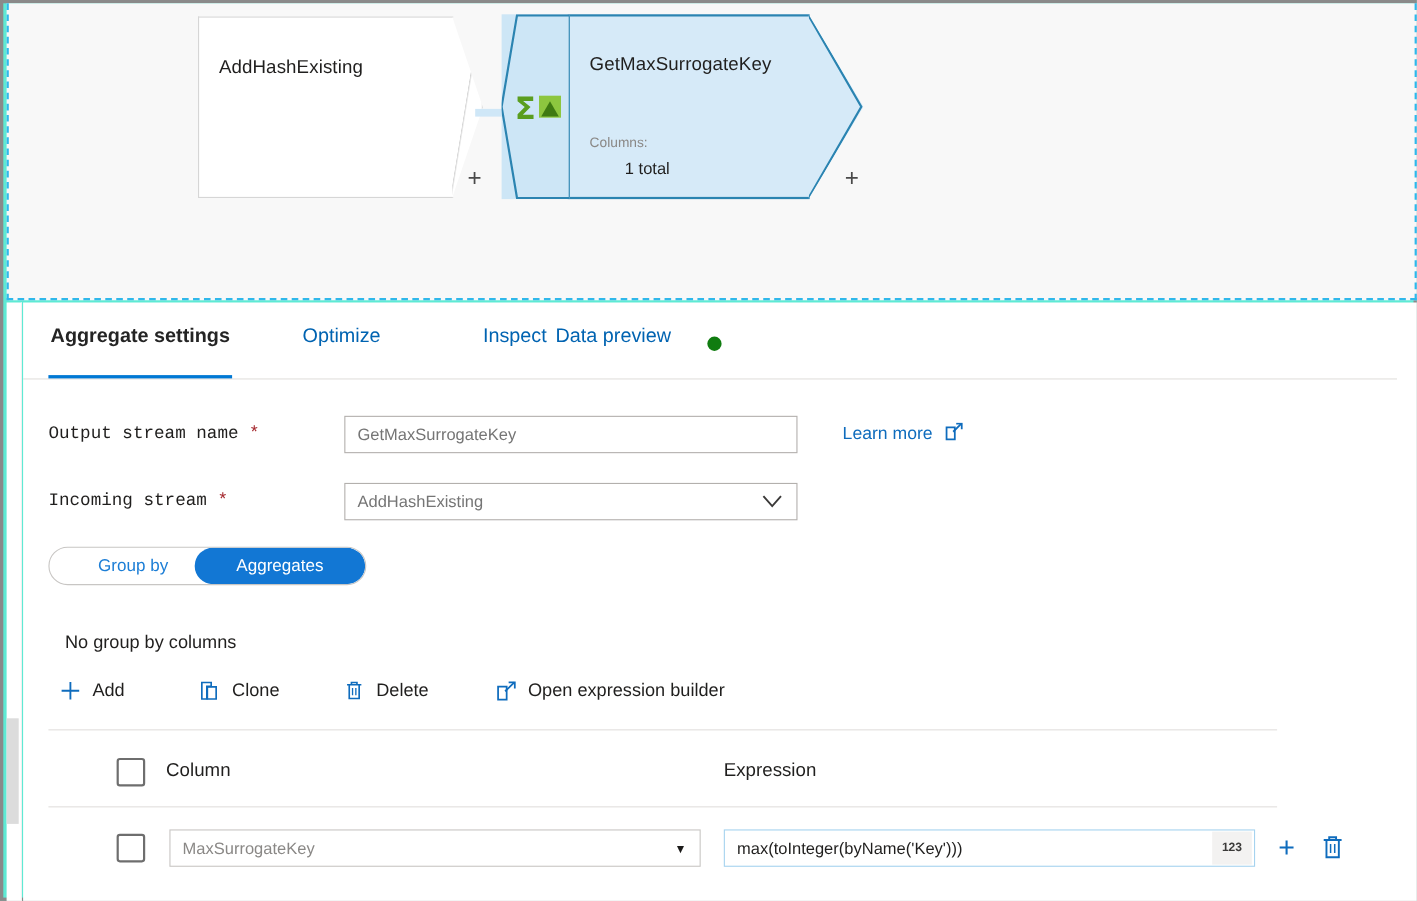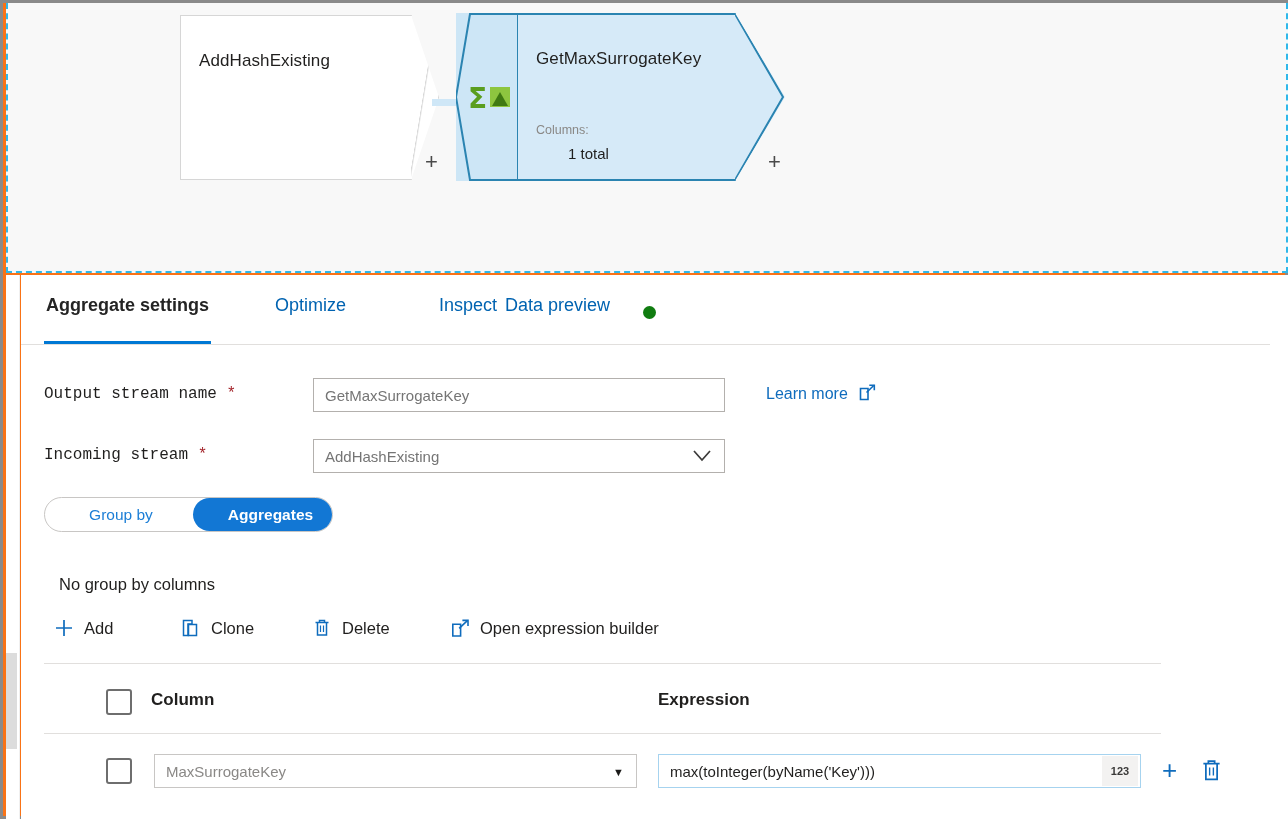--- a/index.html
+++ b/index.html
@@ -9,21 +9,21 @@
     font-family: "Liberation Sans", sans-serif;
     background: #ffffff;
     overflow: hidden;
   }
 
   .window {
     position: absolute;
     left: 0; top: 0;
     width: 1288px; height: 819px;
     border: 3px solid #8a8a8a;
-    background: #f97316;
+    background: #5eead4;
   }
 
   
   .canvas {
     position: absolute;
     left: 3px; top: 0px;
     width: 1282px; height: 270px;
     background: #f8f8f8;
     border: 2px dashed #2fb8ea;
     border-top: none;
@@ -280,24 +280,24 @@
     line-height: 33px;
     font-size: 15.5px;
     text-align: center;
     cursor: pointer;
   }
   .pivot-groupby {
     left: 0; width: 152px;
     color: #1c7ed6;
   }
   .pivot-aggregates {
-    left: 152px; width: 155px;
+    left: 136px; width: 155px;
     background: #1277d4;
     color: #ffffff;
-    font-weight: 700;
+    font-weight: 400;
     border-radius: 18px;
     margin-left: -4px;
   }
 
   
   .nogroup {
     position: absolute;
     left: 38px; top: 300px;
     font-size: 16.5px;
     color: #201f1e;
@@ -352,21 +352,21 @@
     border-radius: 3px;
     background: #ffffff;
     cursor: pointer;
   }
   .cbx-head { left: 85px; top: 414px; }
   .cbx-row  { left: 85px; top: 483px; }
 
   .th {
     position: absolute;
     font-size: 17px;
-    font-weight: 700;
+    font-weight: 400;
     color: #201f1e;
   }
   .th-col  { left: 130px; top: 415px; }
   .th-expr { left: 637px; top: 415px; }
 
   .row-col-dd {
     position: absolute;
     left: 133px; top: 479px;
     width: 483px; height: 34px;
     border: 1px solid #c8c6c4;

